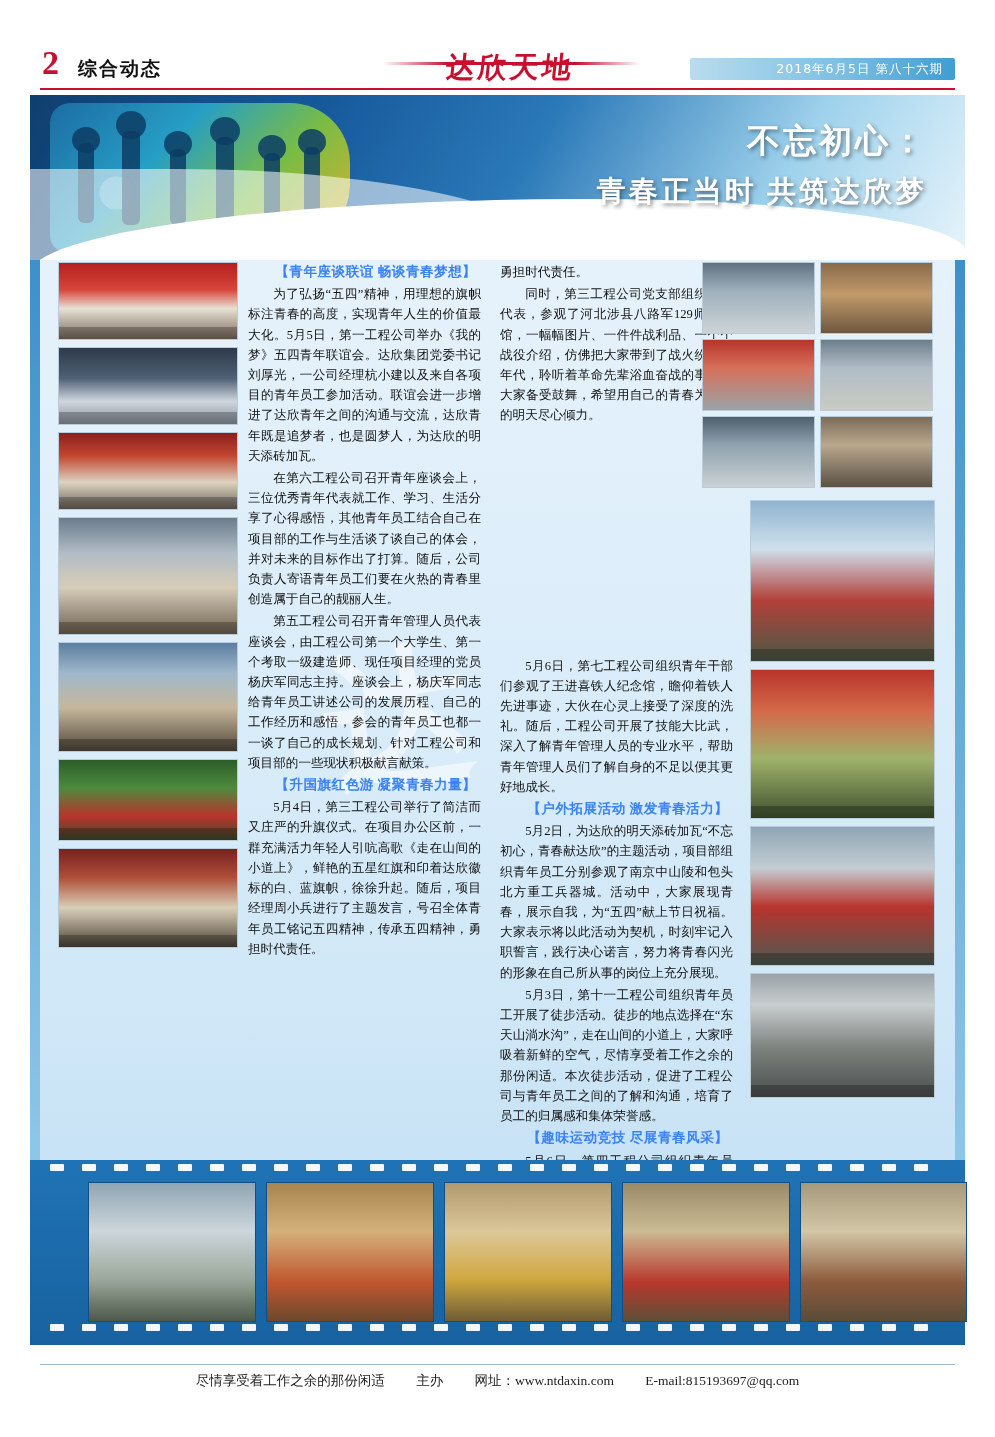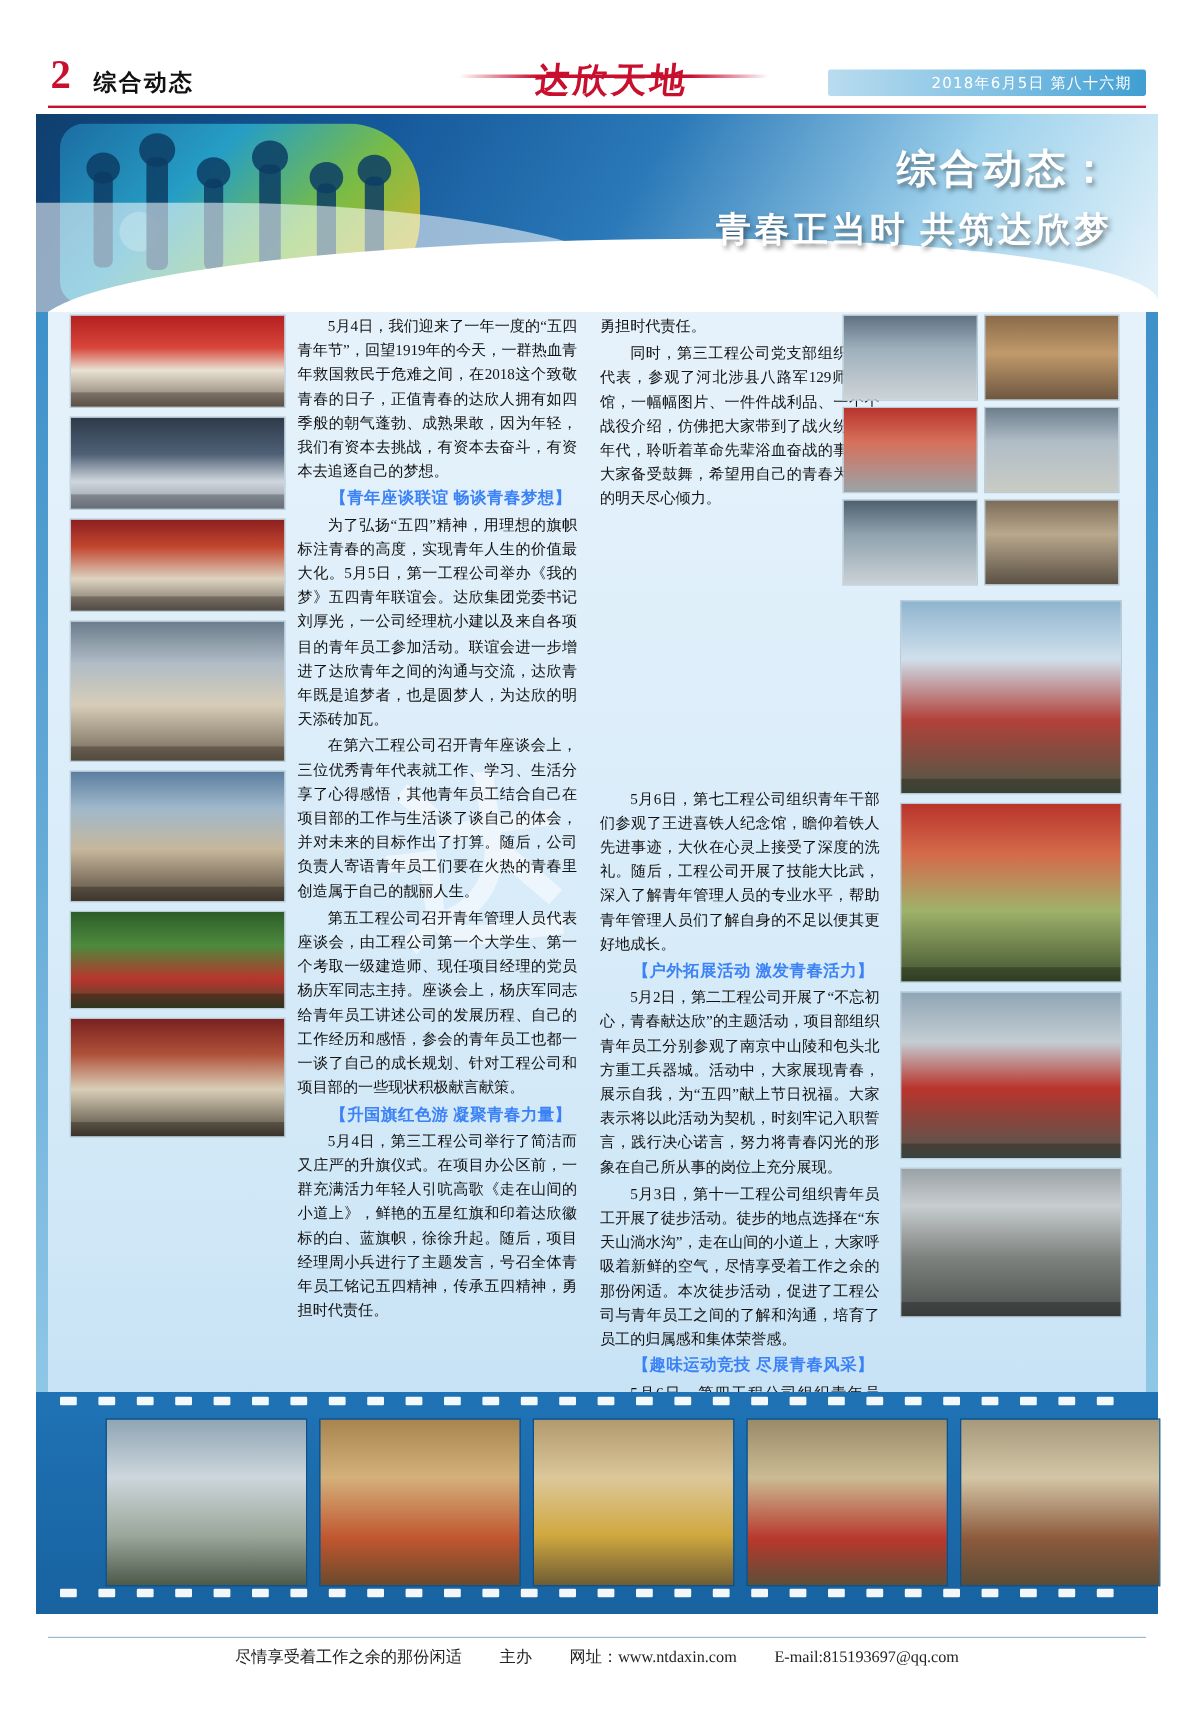--- a/index.html
+++ b/index.html
@@ -216,21 +216,21 @@
       <div class="silho" style="left:166px;top:34px;width:18px;height:88px;border-radius:6px;"></div>
       <div class="silho" style="left:160px;top:14px;width:30px;height:28px;border-radius:50%;"></div>
       <div class="silho" style="left:214px;top:50px;width:16px;height:72px;border-radius:6px;"></div>
       <div class="silho" style="left:208px;top:32px;width:28px;height:26px;border-radius:50%;"></div>
       <div class="silho" style="left:254px;top:44px;width:16px;height:78px;border-radius:6px;"></div>
       <div class="silho" style="left:248px;top:26px;width:28px;height:26px;border-radius:50%;"></div>
     </div>
     <div class="hero-wave2"></div>
     <div class="hero-wave"></div>
     <div class="hero-title">
-      <span class="l1">综合动态：</span>
+      <span class="l1">不忘初心：</span>
       <span class="l2">青春正当时   共筑达欣梦</span>
     </div>
   </div>
 
   <div class="watermark">达</div>
 
   <div class="col c-photos">
     <div class="photo p1">
         <div class="ph-cap"></div>
       </div>
@@ -248,36 +248,35 @@
       </div>
     <div class="photo p6">
         <div class="ph-cap"></div>
       </div>
     <div class="photo p7">
         <div class="ph-cap"></div>
       </div>
   </div>
 
   <div class="col c1">
-    <p>5月4日，我们迎来了一年一度的“五四青年节”，回望1919年的今天，一群热血青年救国救民于危难之间，在2018这个致敬青春的日子，正值青春的达欣人拥有如四季般的朝气蓬勃、成熟果敢，因为年轻，我们有资本去挑战，有资本去奋斗，有资本去追逐自己的梦想。</p>
     <p class="subhead">【青年座谈联谊 畅谈青春梦想】</p>
     <p>为了弘扬“五四”精神，用理想的旗帜标注青春的高度，实现青年人生的价值最大化。5月5日，第一工程公司举办《我的梦》五四青年联谊会。达欣集团党委书记刘厚光，一公司经理杭小建以及来自各项目的青年员工参加活动。联谊会进一步增进了达欣青年之间的沟通与交流，达欣青年既是追梦者，也是圆梦人，为达欣的明天添砖加瓦。</p>
     <p>在第六工程公司召开青年座谈会上，三位优秀青年代表就工作、学习、生活分享了心得感悟，其他青年员工结合自己在项目部的工作与生活谈了谈自己的体会，并对未来的目标作出了打算。随后，公司负责人寄语青年员工们要在火热的青春里创造属于自己的靓丽人生。</p>
     <p>第五工程公司召开青年管理人员代表座谈会，由工程公司第一个大学生、第一个考取一级建造师、现任项目经理的党员杨庆军同志主持。座谈会上，杨庆军同志给青年员工讲述公司的发展历程、自己的工作经历和感悟，参会的青年员工也都一一谈了自己的成长规划、针对工程公司和项目部的一些现状积极献言献策。</p>
     <p class="subhead">【升国旗红色游 凝聚青春力量】</p>
     <p>5月4日，第三工程公司举行了简洁而又庄严的升旗仪式。在项目办公区前，一群充满活力年轻人引吭高歌《走在山间的小道上》，鲜艳的五星红旗和印着达欣徽标的白、蓝旗帜，徐徐升起。随后，项目经理周小兵进行了主题发言，号召全体青年员工铭记五四精神，传承五四精神，勇担时代责任。</p>
   </div>
 
   <div class="col c2">
     <p style="text-indent:0;">勇担时代责任。</p>
     <p>同时，第三工程公司党支部组织青年代表，参观了河北涉县八路军129师纪念馆，一幅幅图片、一件件战利品、一个个战役介绍，仿佛把大家带到了战火纷飞的年代，聆听着革命先辈浴血奋战的事迹，大家备受鼓舞，希望用自己的青春为达欣的明天尽心倾力。</p>
     <div style="height:228px;"></div>
     <p>5月6日，第七工程公司组织青年干部们参观了王进喜铁人纪念馆，瞻仰着铁人先进事迹，大伙在心灵上接受了深度的洗礼。随后，工程公司开展了技能大比武，深入了解青年管理人员的专业水平，帮助青年管理人员们了解自身的不足以便其更好地成长。</p>
     <p class="subhead">【户外拓展活动 激发青春活力】</p>
-    <p>5月2日，第二工程公司开展了“不忘初心，青春献达欣”的主题活动，项目部组织青年员工分别参观了南京中山陵和包头北方重工兵器城。活动中，大家展现青春，展示自我，为“五四”献上节日祝福。大家表示将以此活动为契机，时刻牢记入职誓言，践行决心诺言，努力将青春闪光的形象在自己所从事的岗位上充分展现。</p>
+    <p>5月2日，为达欣的明天添砖加瓦“不忘初心，青春献达欣”的主题活动，项目部组织青年员工分别参观了南京中山陵和包头北方重工兵器城。活动中，大家展现青春，展示自我，为“五四”献上节日祝福。大家表示将以此活动为契机，时刻牢记入职誓言，践行决心诺言，努力将青春闪光的形象在自己所从事的岗位上充分展现。</p>
     <p>5月3日，第十一工程公司组织青年员工开展了徒步活动。徒步的地点选择在“东天山淌水沟”，走在山间的小道上，大家呼吸着新鲜的空气，尽情享受着工作之余的那份闲适。本次徒步活动，促进了工程公司与青年员工之间的了解和沟通，培育了员工的归属感和集体荣誉感。</p>
     <p class="subhead">【趣味运动竞技 尽展青春风采】</p>
     <p>5月6日，第四工程公司组织青年员工，开展了以“谱青春华章 展达欣风采”为主题的迎五四趣味运动会。青年员工们奋力拼搏，超越自我，青春的活力与光彩在赛场上闪耀。活动充分展示了青年员工积极向上的精神风貌，进一步增强了青年员工的凝聚力和向心力。</p>
   </div>
 
   <div class="grid-tr">
     <div class="cell g1"></div>
     <div class="cell g2"></div>
     <div class="cell g3"></div>
     <div class="cell g4"></div>

